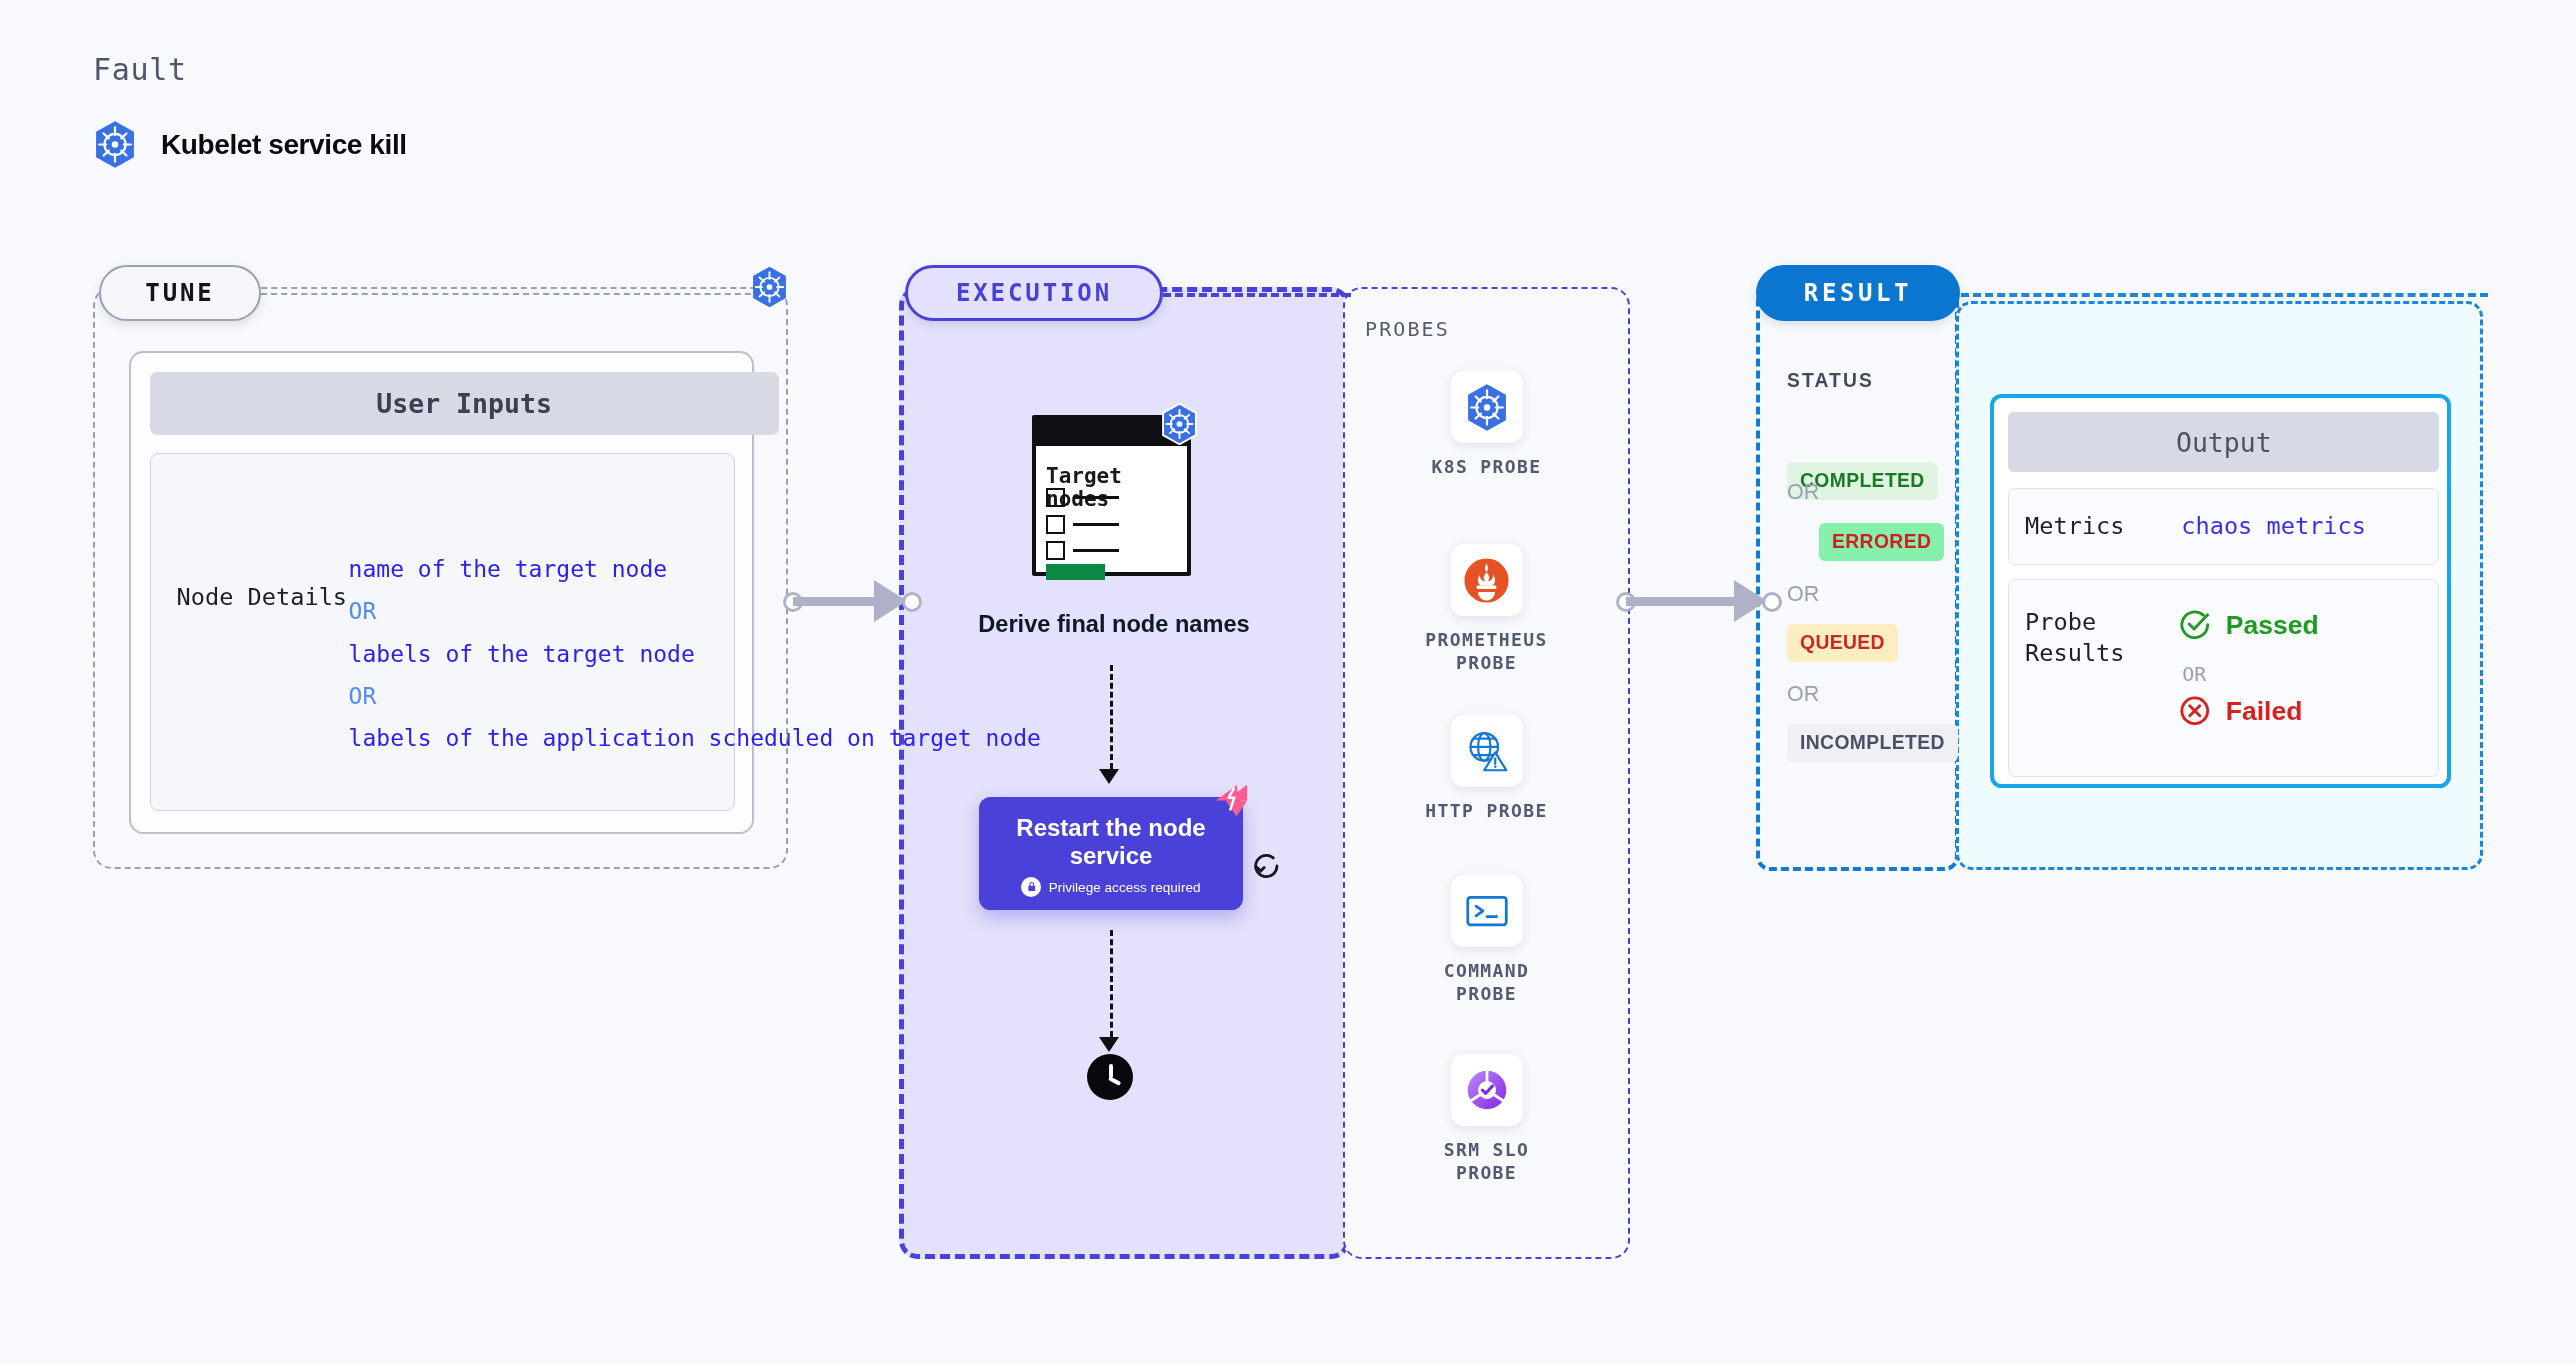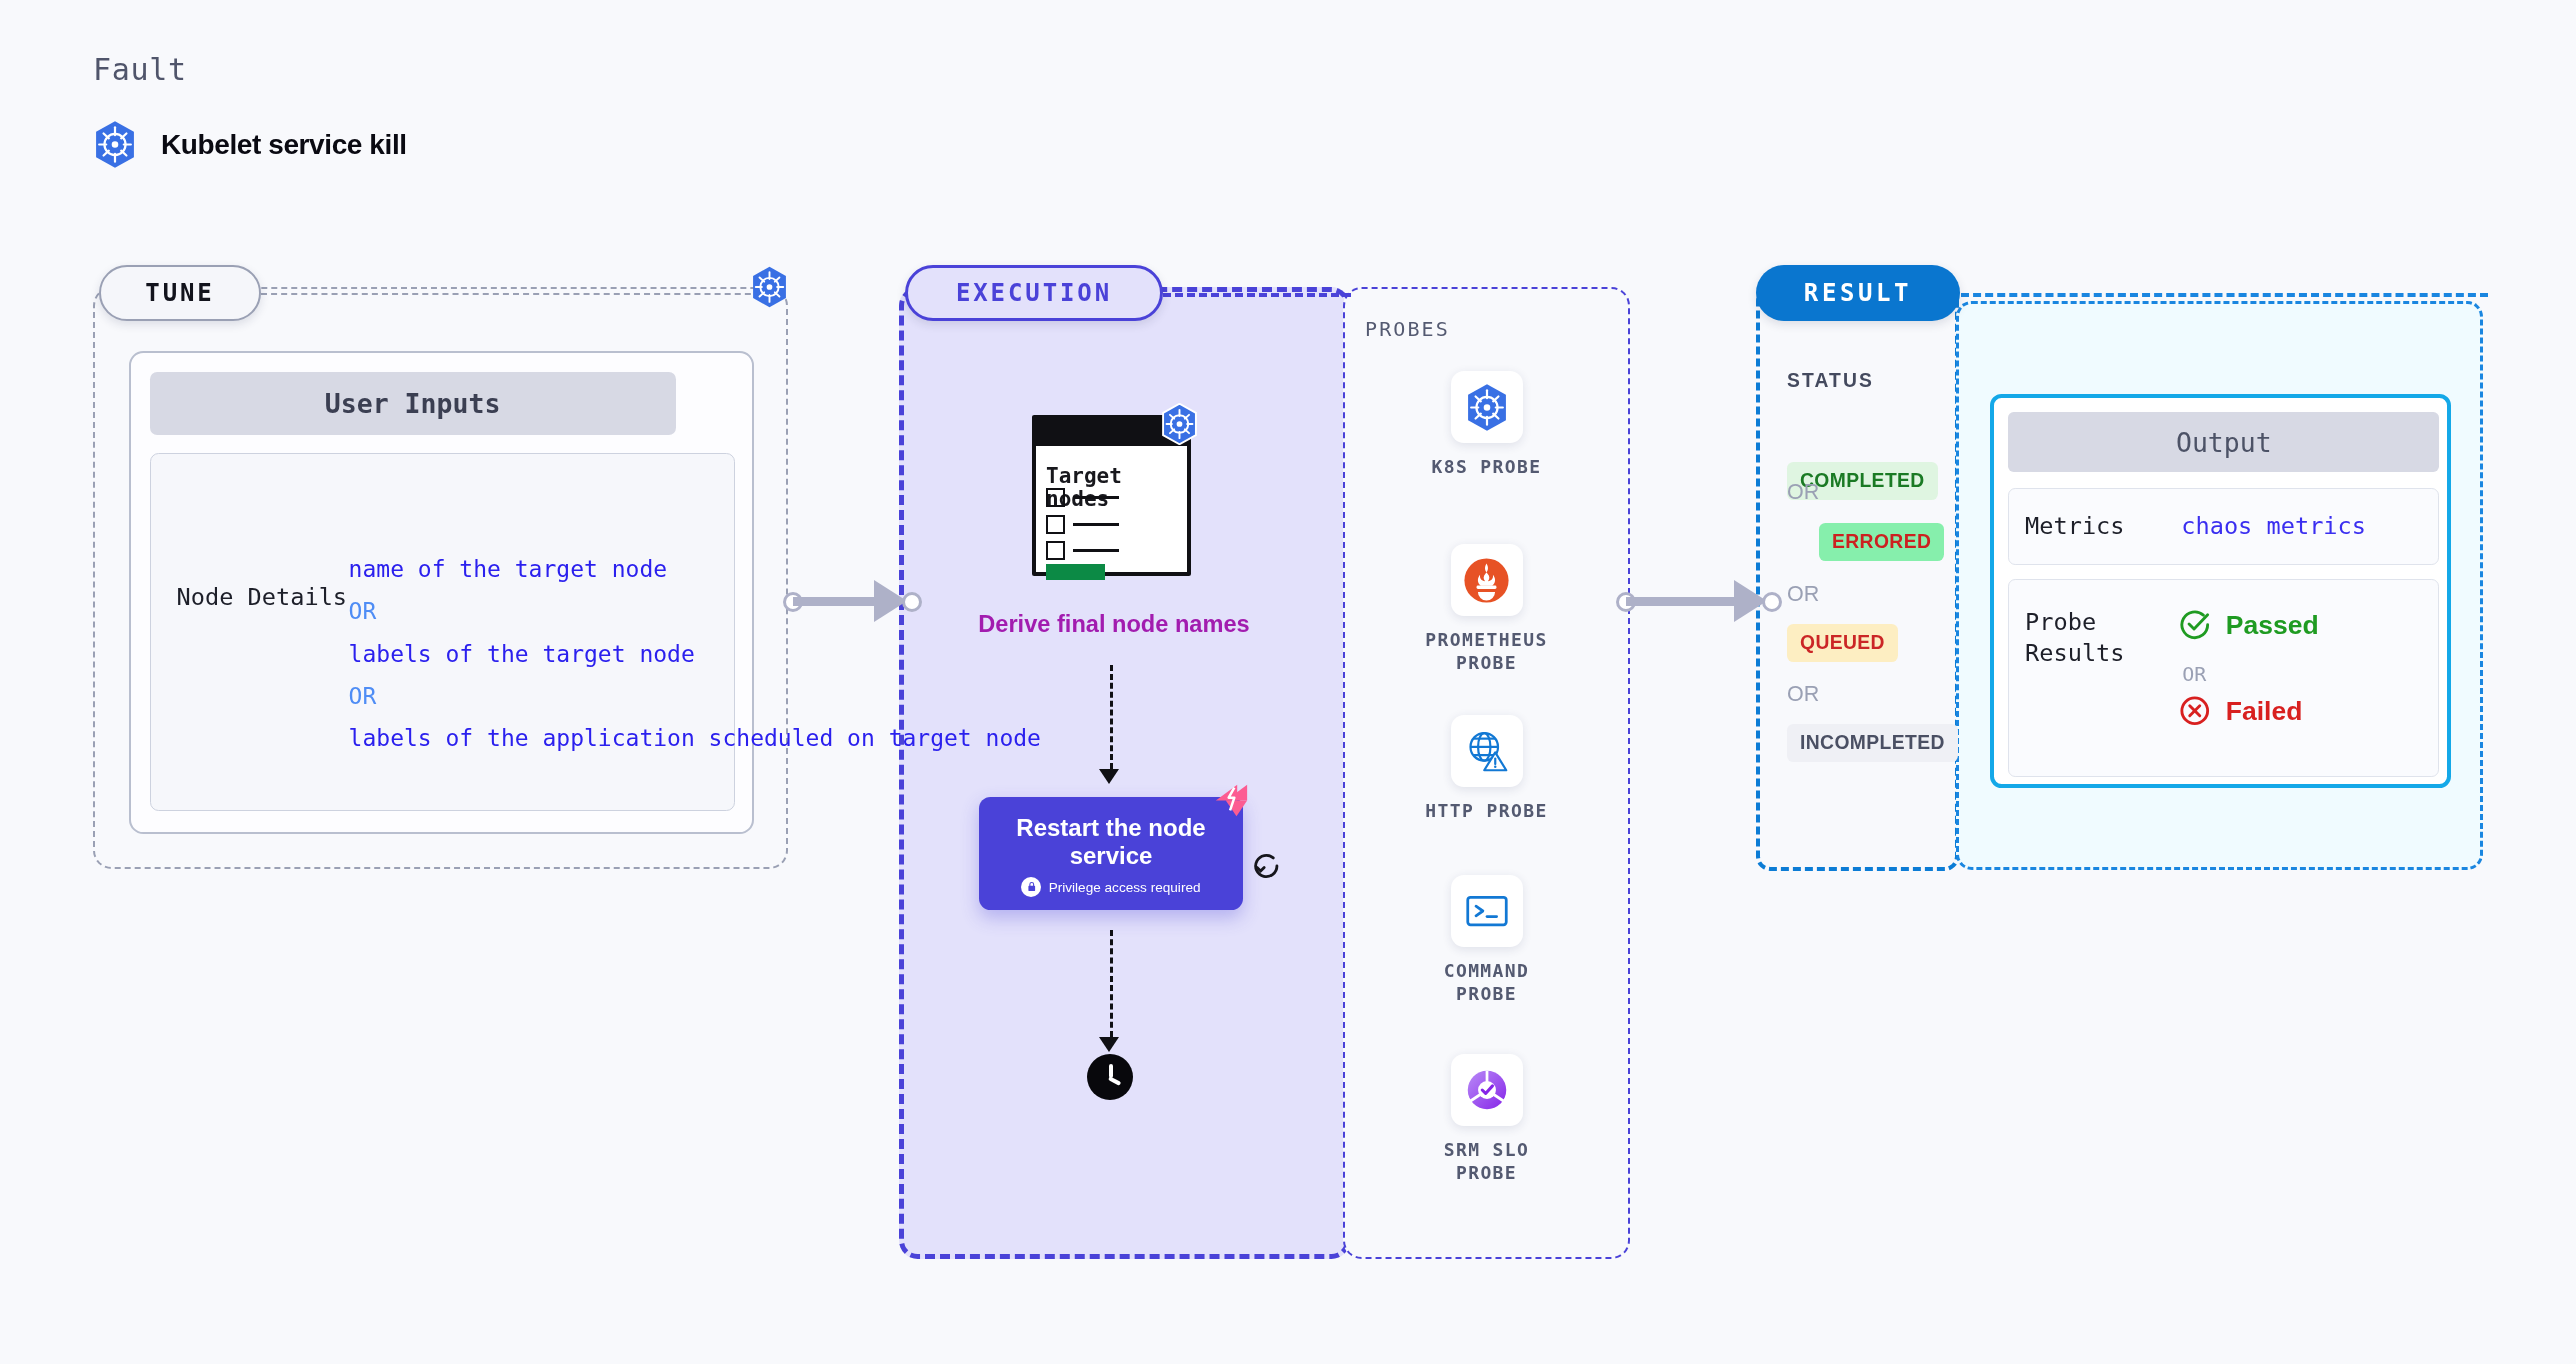--- a/index.html
+++ b/index.html
@@ -92,21 +92,21 @@
 
   
   .tune-k8s { position:absolute; left:750px; top:266px; }
 
   
   .ui-card {
     position:absolute; left:129px; top:351px; width:625px; height:483px;
     background:#fdfdff; border:2.9px solid #b9bfcf; border-radius:14.3px;
   }
   .ui-head {
-    position:absolute; left:18.6px; top:18.6px; width:526px; height:63px;
+    position:absolute; left:18.6px; top:18.6px; width:629px; height:63px;
     background:#d7d9e4; border-radius:7.2px;
     display:flex; align-items:center; justify-content:center;
     font-family:"DejaVu Sans Mono", monospace;
     font-size:26.5px; font-weight:700; color:#3b3f52;
   }
   .ui-body {
     position:absolute; left:18.6px; top:100px; width:585px; height:358px;
     background:#f6f7fb; border:1.4px solid #cdd2df; border-radius:8.6px;
   }
   .node-label {
@@ -162,21 +162,21 @@
     font-weight:700; font-size:21px; line-height:1.08; color:#18181d;
   }
   .tgt-card .row { position:absolute; left:10px; display:flex; align-items:center; gap:8.6px; }
   .tgt-card .cb { width:18.6px; height:18.6px; border:2.9px solid #101014; }
   .tgt-card .ln { width:46px; height:2.9px; background:#101014; }
   .tgt-card .grn { position:absolute; left:10px; top:145px; width:59px; height:15.8px; background:#0c8a45; }
   .tgt-k8s { position:absolute; left:1160px; top:403px; }
 
   .flow-label {
     position:absolute; text-align:center;
-    font-size:23.6px; font-weight:700; color:#a21caf; line-height:1.22;
+    font-size:23.6px; font-weight:700; color:#0f172a; line-height:1.22;
   }
   .lbl-derive { left:953px; top:610px; width:322px; }
   .lbl-wait   { left:989px; top:1114px; width:251px; }
 
   .dashline {
     position:absolute; width:0; border-left:3.6px dashed #101014;
   }
   .dash1 { left:1110px; top:665px; height:104px; }
   .dash2 { left:1110px; top:930px; height:107px; }
   .arrowdn {

